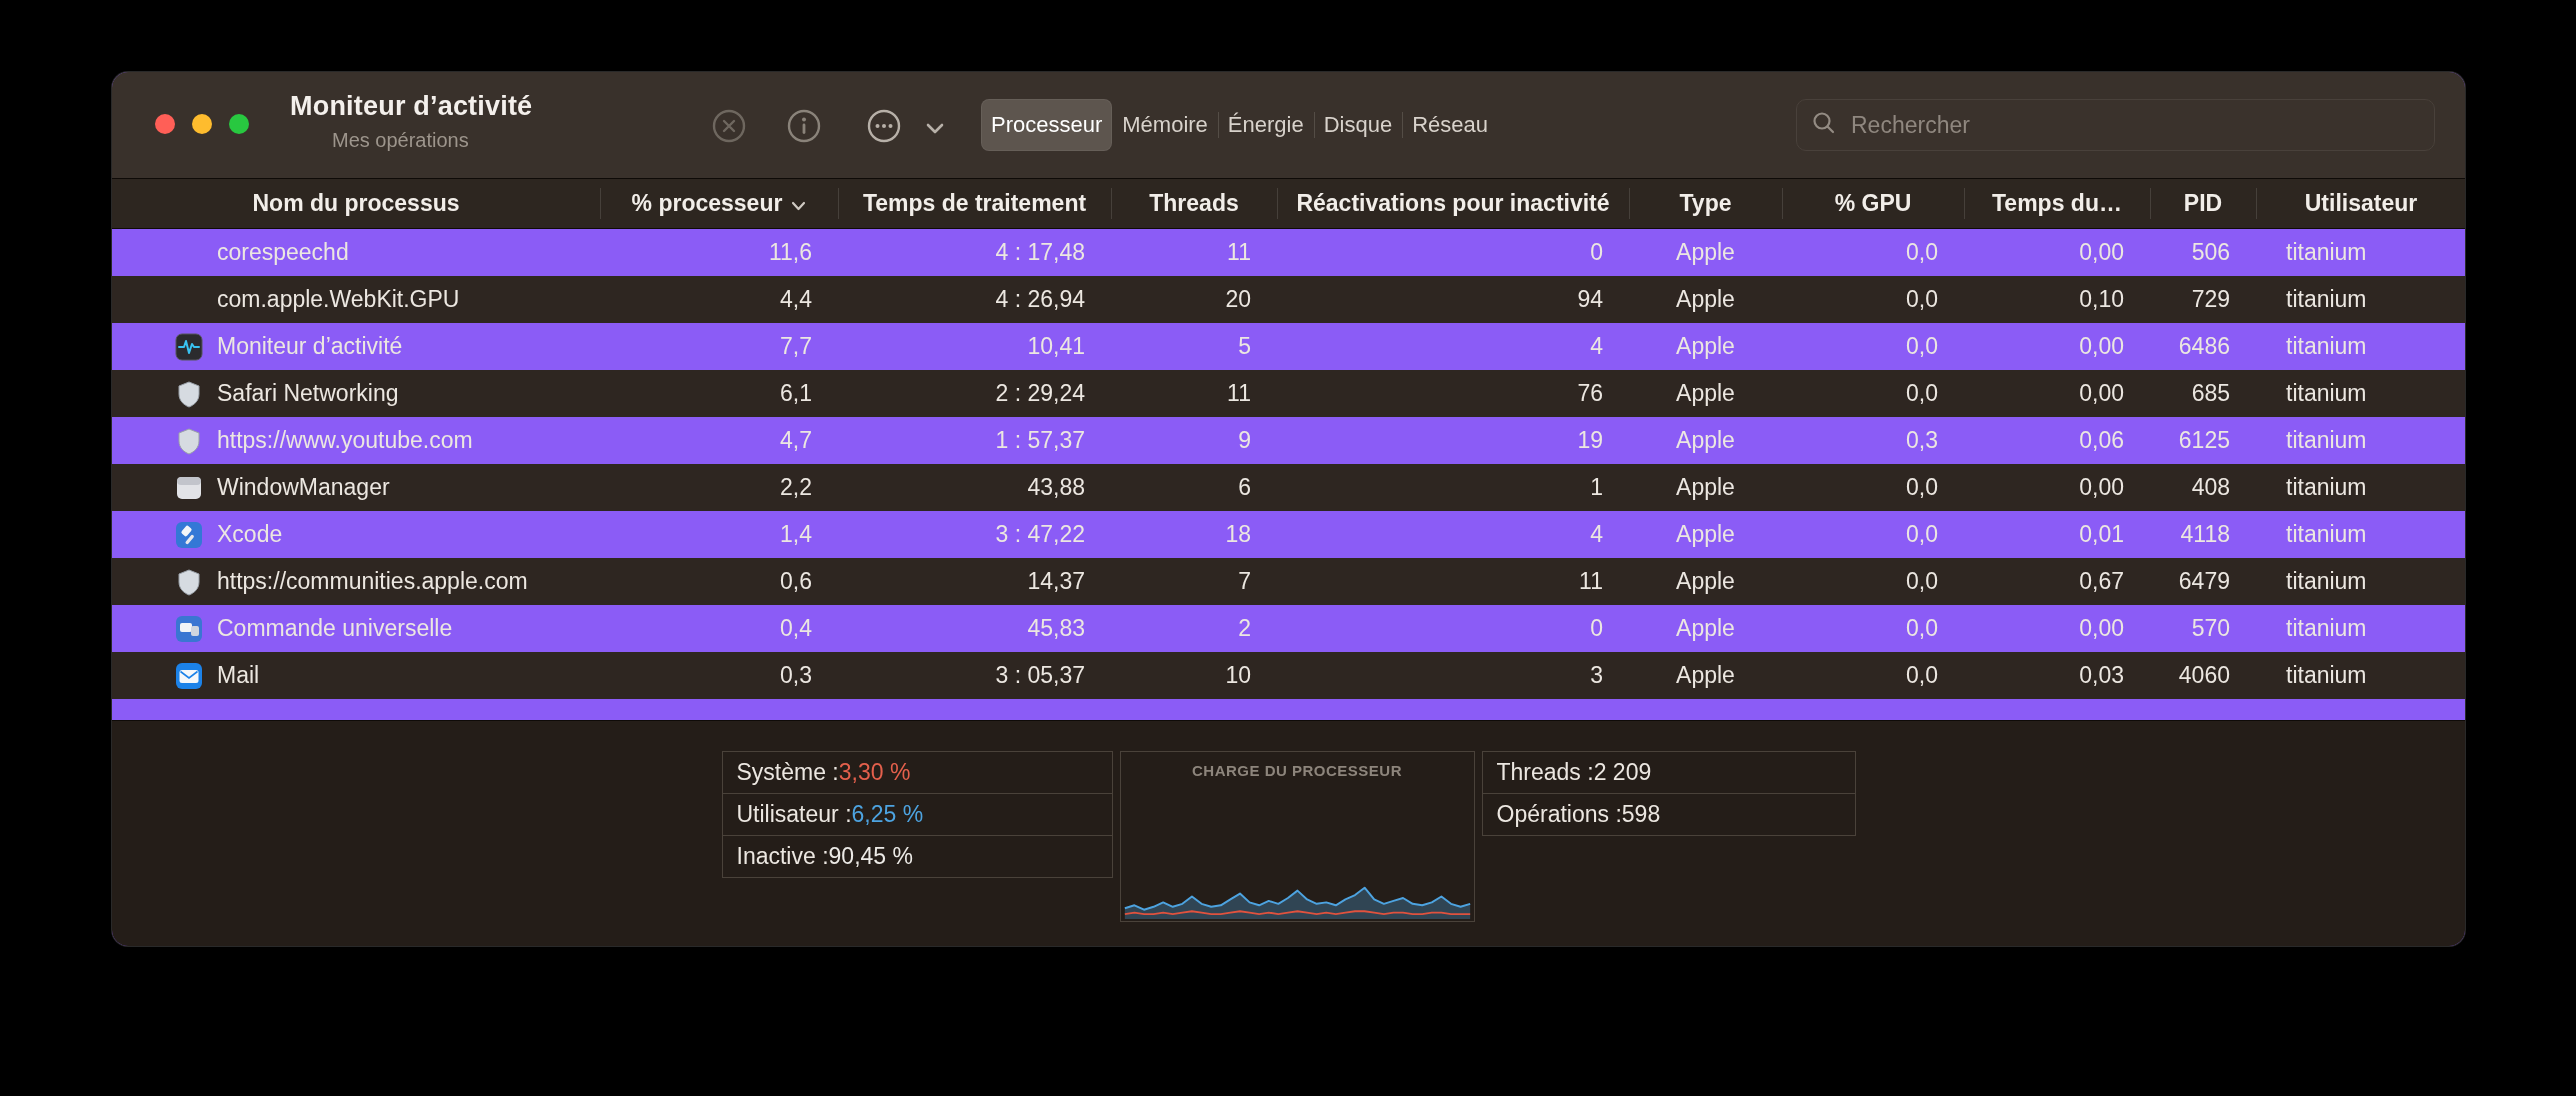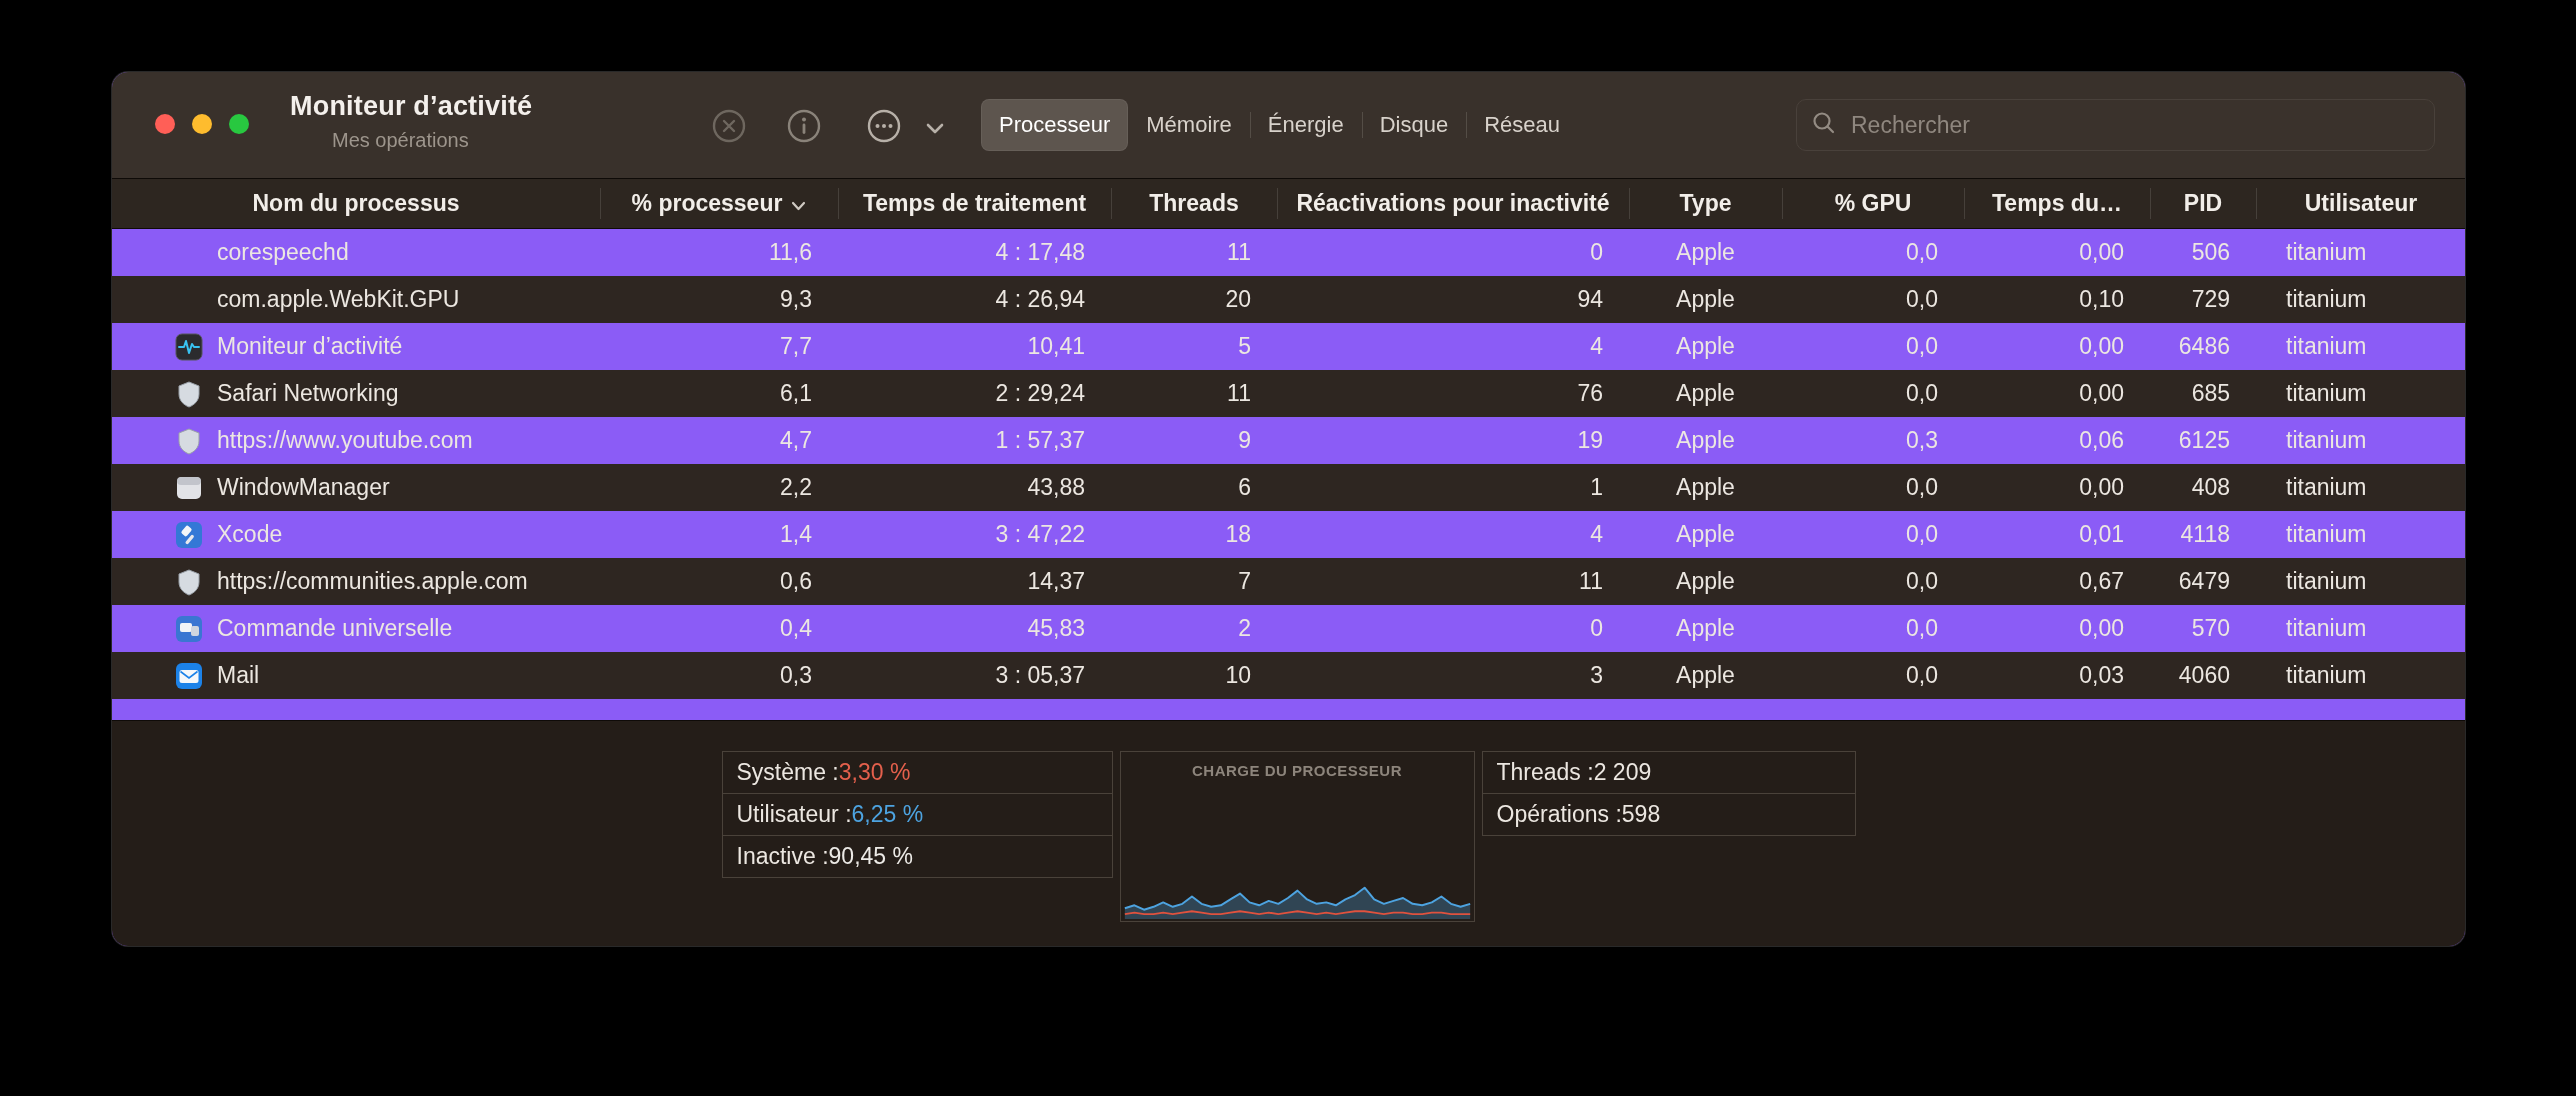--- a/index.html
+++ b/index.html
@@ -18,21 +18,21 @@
   .tl.red{left:43px;background:#ff5f57;}
   .tl.yellow{left:80px;background:#febc2e;}
   .tl.green{left:117px;background:#28c840;}
   .title-block{position:absolute;left:178px;top:19px;}
   .wtitle{font-size:27px;font-weight:bold;color:#f4f0ec;letter-spacing:0.2px;}
   .wsubtitle{font-size:20px;color:#9d958c;margin-top:7px;margin-left:42px;}
   .tb-btn{position:absolute;width:38px;height:38px;top:35px;}
   .tb-btn svg{display:block;}
   .more-chevron{position:absolute;left:814px;top:48px;}
   .segmented{position:absolute;left:869px;top:27px;height:52px;display:flex;align-items:stretch;}
-  .seg{display:flex;align-items:center;padding:0 18px;font-size:22px;color:#d8d2cb;border-radius:8px;position:relative;white-space:nowrap;}
+  .seg{display:flex;align-items:center;padding:0 10px;font-size:22px;color:#d8d2cb;border-radius:8px;position:relative;white-space:nowrap;}
   .seg.sel{background:#5d554e;color:#ffffff;box-shadow:inset 0 0 0 1px rgba(255,255,255,0.06);}
   .seg:not(.sel)+.seg:not(.sel)::before{content:'';position:absolute;left:0;top:13px;bottom:13px;width:1px;background:#544d46;}
   .search{
     position:absolute;right:30px;top:27px;width:639px;height:52px;box-sizing:border-box;
     background:#3a322c;border:1px solid #49413b;border-radius:10px;
     display:flex;align-items:center;gap:12px;padding:16px 14px;
   }
   .search input{
     flex:1;background:transparent;border:none;outline:none;
     color:#d8d2cc;font-size:23px;font-family:inherit;
@@ -178,21 +178,21 @@
           <div class="cell num">0,0</div>
           <div class="cell num">0,00</div>
           <div class="cell num">506</div>
           <div class="cell user">titanium</div>
         </div>
         <div class="row grid-cols">
           <div class="cell name">
             <span class="app-icon"></span>
             <span>com.apple.WebKit.GPU</span>
           </div>
-          <div class="cell num">9,3</div>
+          <div class="cell num">4,4</div>
           <div class="cell num">4 : 26,94</div>
           <div class="cell num">20</div>
           <div class="cell num">94</div>
           <div class="cell type">Apple</div>
           <div class="cell num">0,0</div>
           <div class="cell num">0,10</div>
           <div class="cell num">729</div>
           <div class="cell user">titanium</div>
         </div>
         <div class="row grid-cols">

